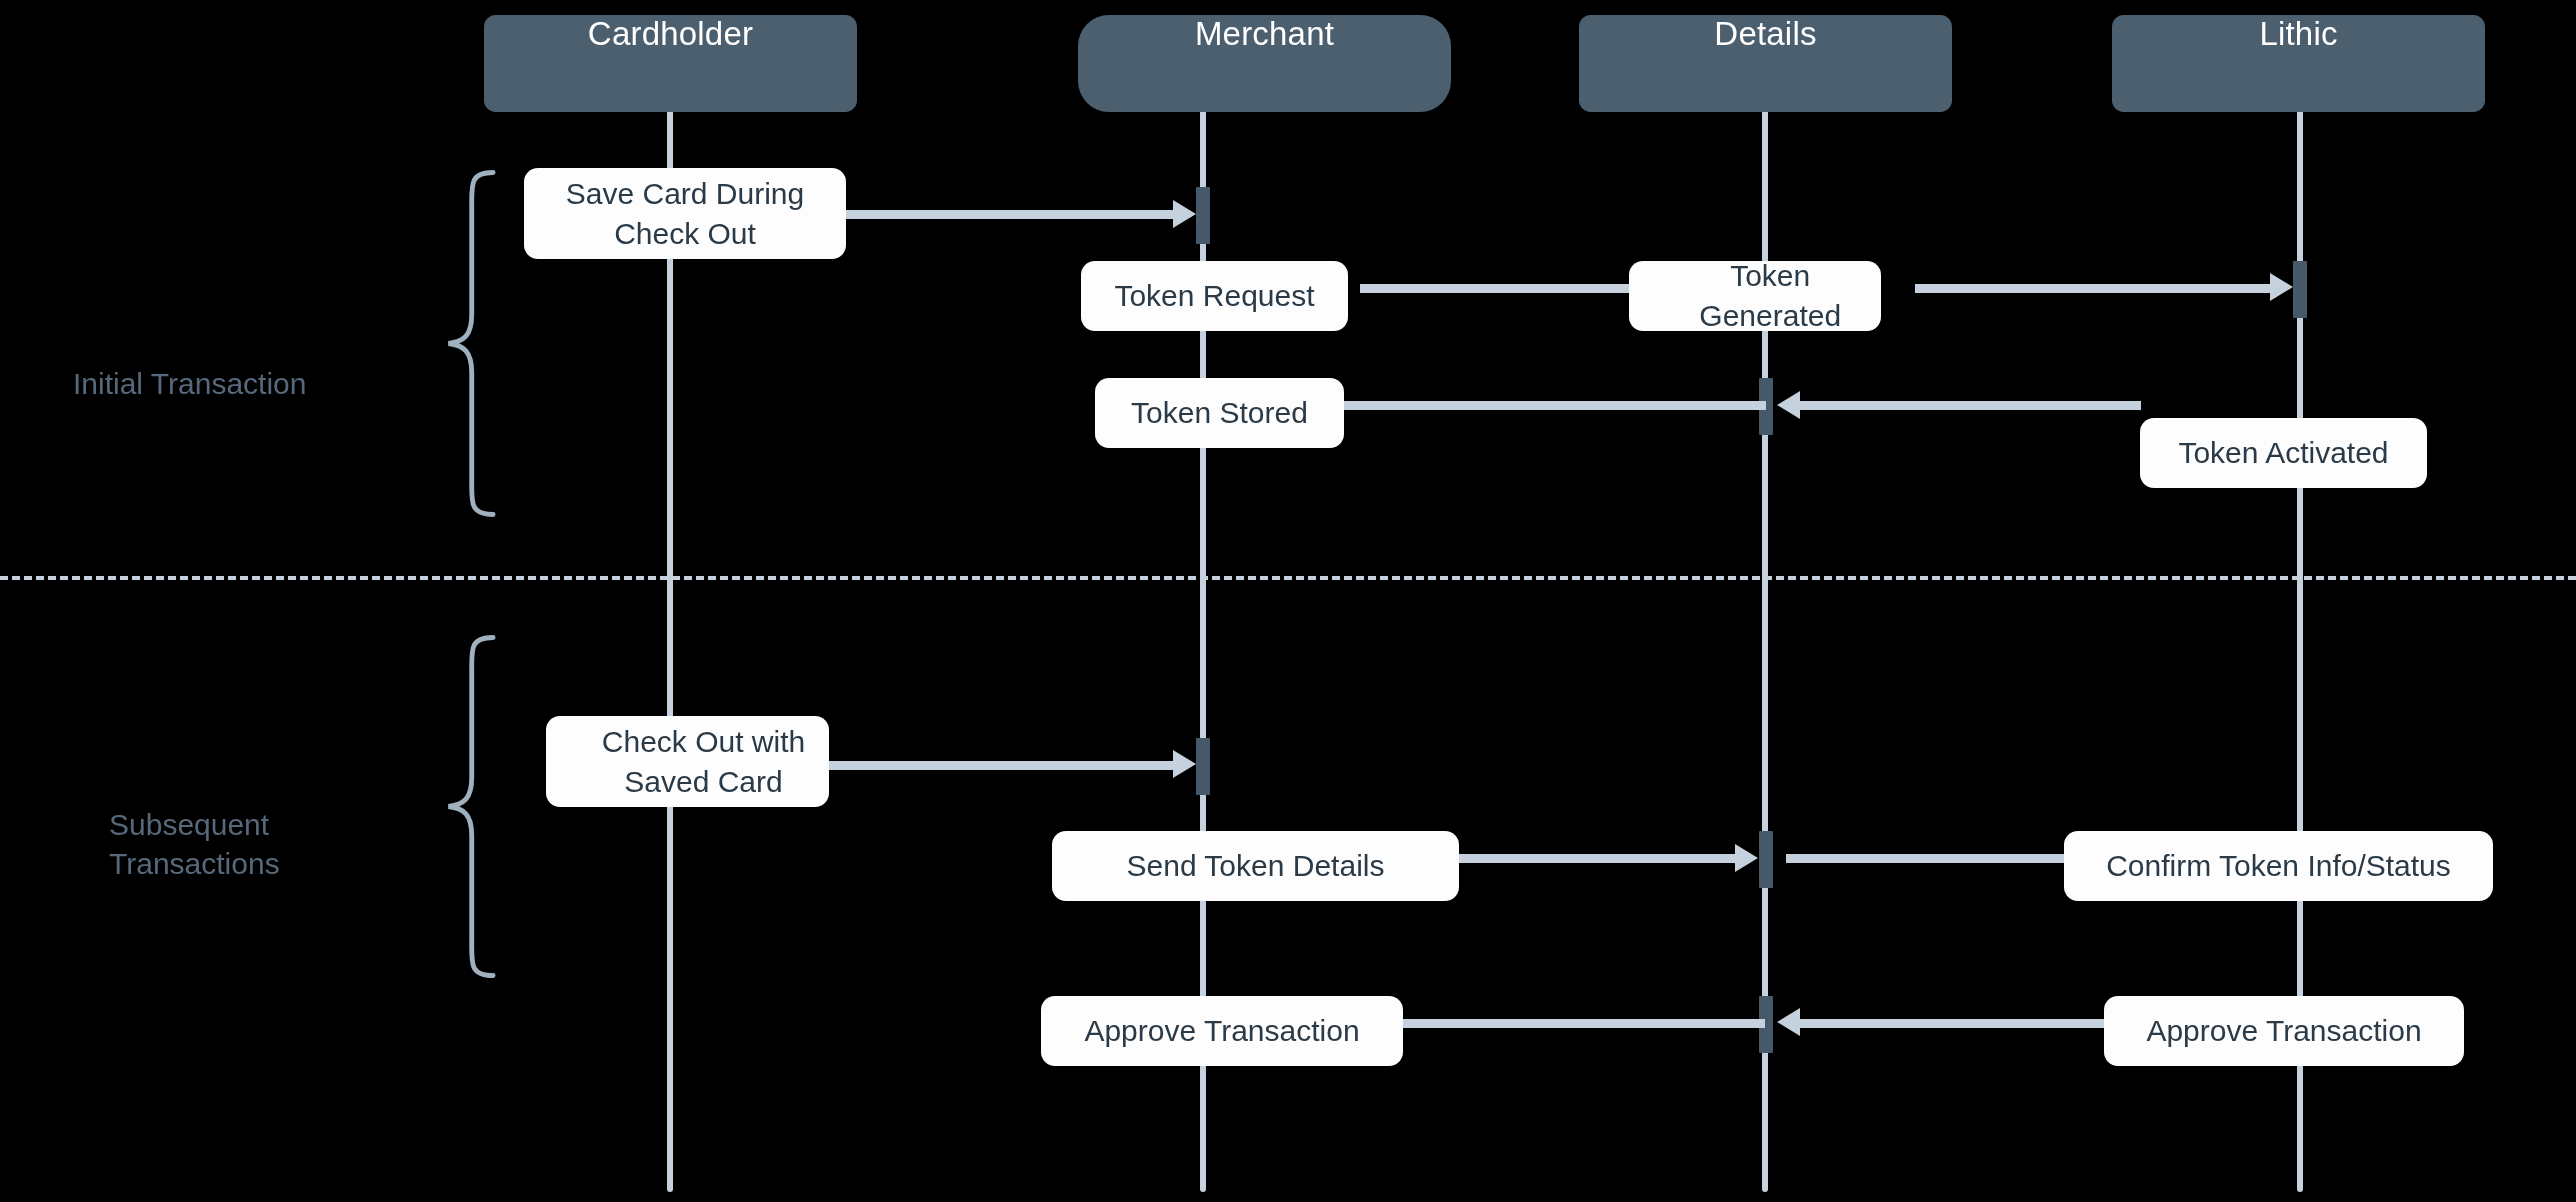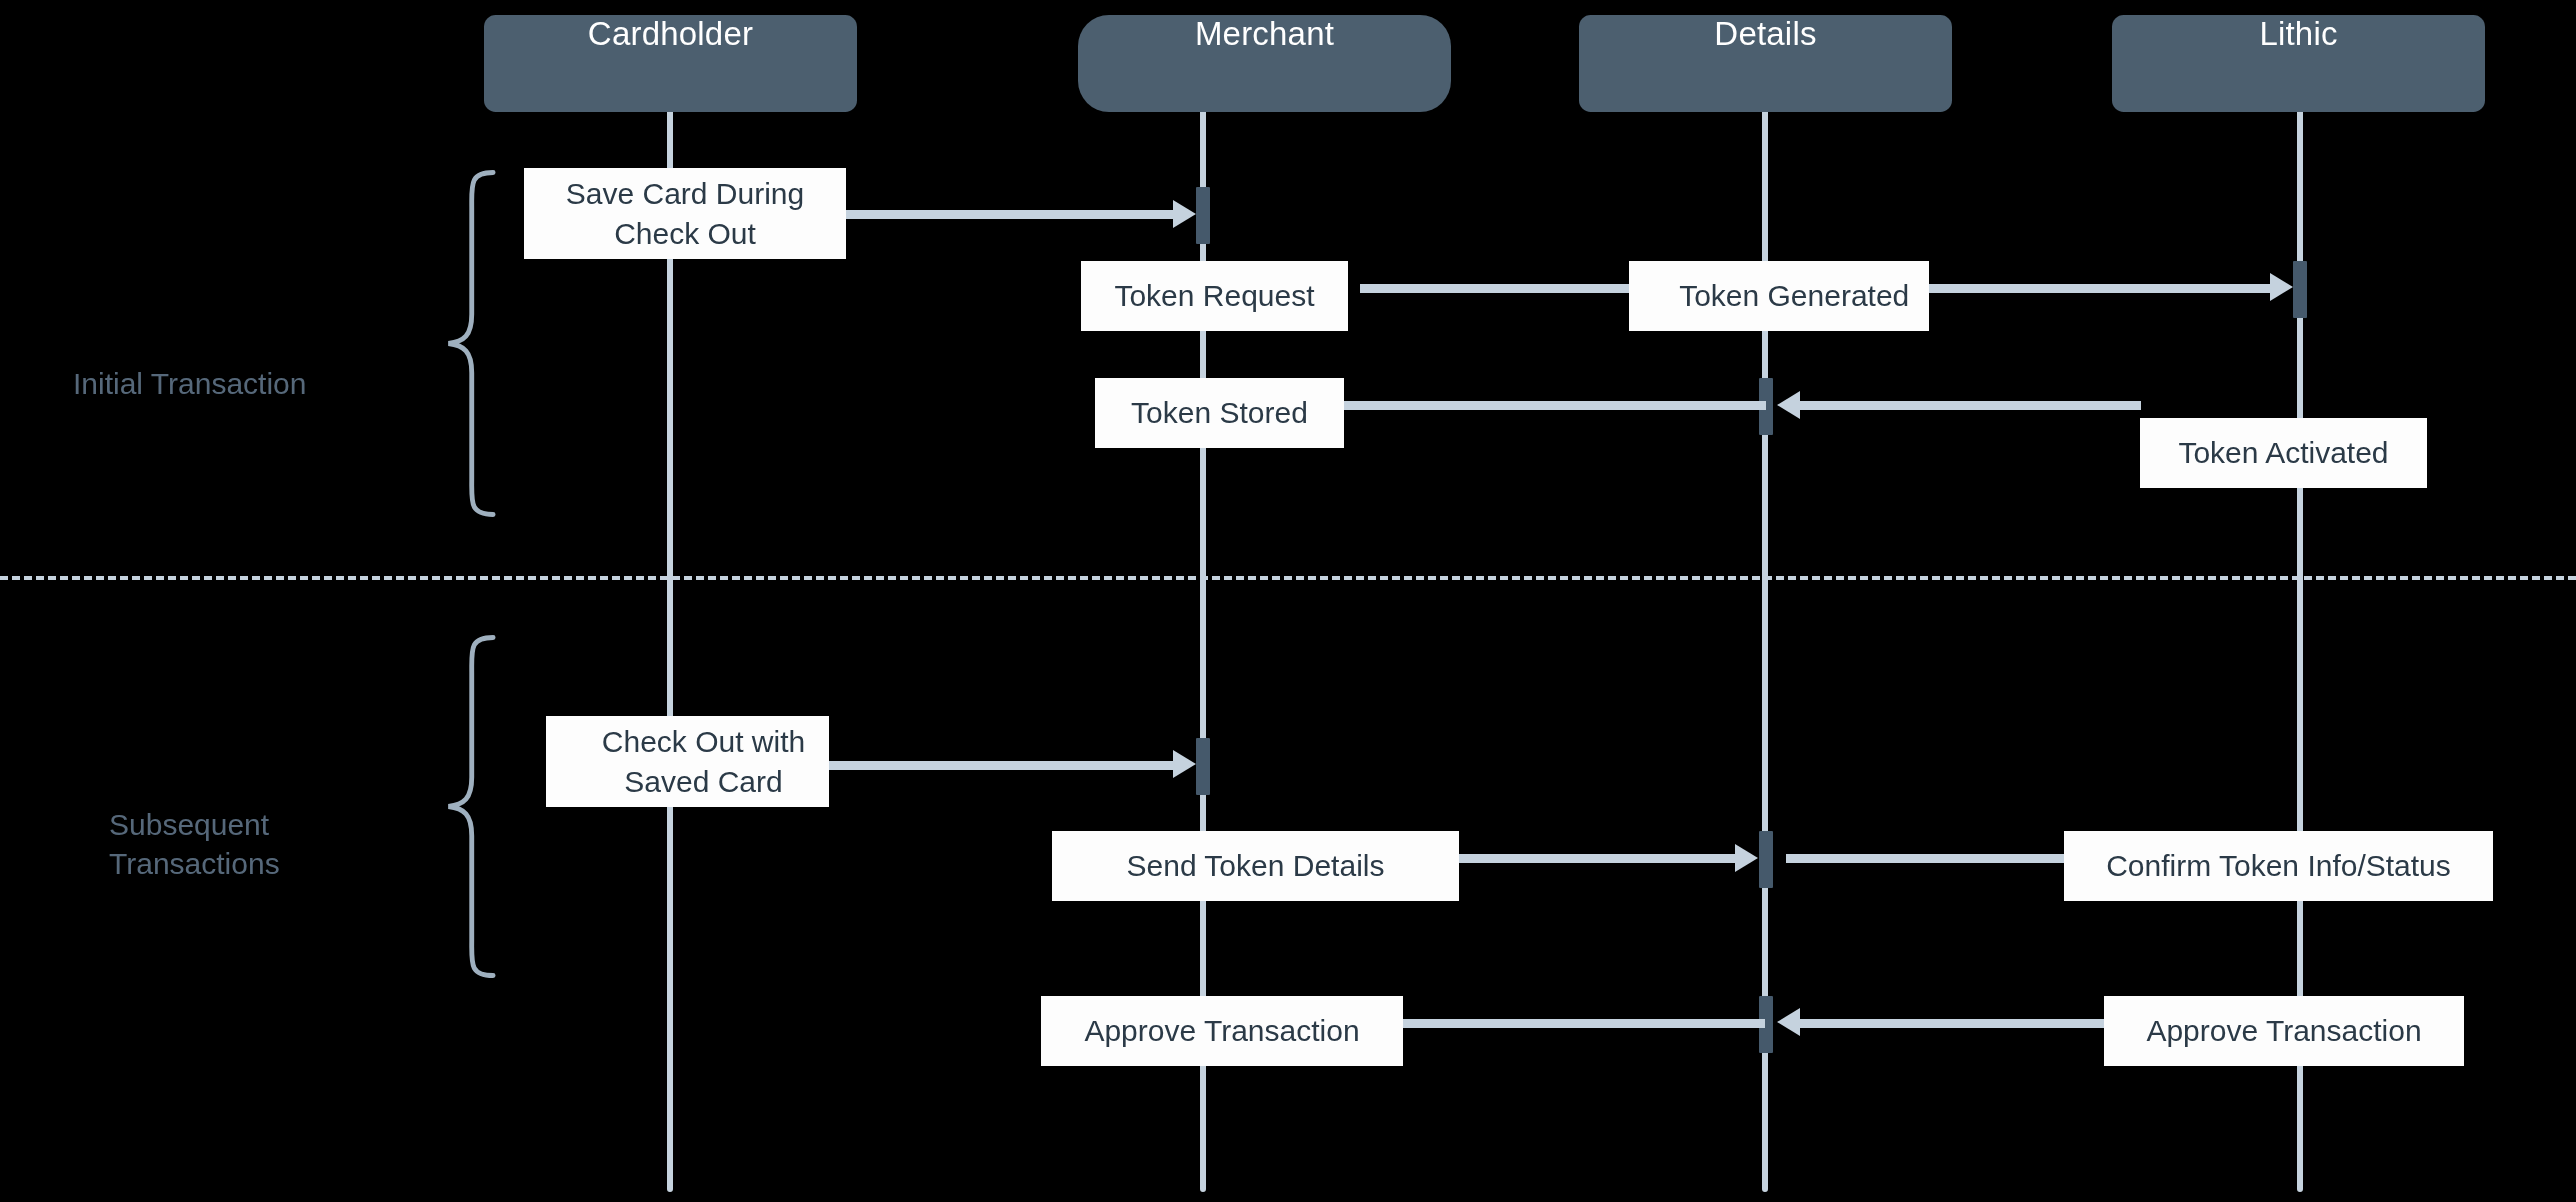--- a/index.html
+++ b/index.html
@@ -54,21 +54,21 @@
     border-top:14.6px solid transparent;
     border-bottom:14.6px solid transparent;
     border-right:23.4px solid #c5d2de;
   }
 
   
   .msgbox{
     position:absolute;
     background:#fdfdfd;
     color:#2b3a47;
-    border-radius:0;
+    border-radius:14px;
     display:flex;align-items:center;justify-content:center;
     text-align:center;
     font-size:30px;
     line-height:1.32;
     box-sizing:border-box;
     padding:3.9px 13.6px;
   }
 
   
   .brace{position:absolute;}
@@ -133,21 +133,21 @@
   </div>
 
   <div class="conn" style="left:1360px;top:284px;width:399px;"></div>
   <div class="msgbox" style="left:1081px;top:261px;width:267px;height:70px;">
     <span>Token Request</span>
   </div>
 
   <div class="activation" style="left:2293px;top:261px;width:13.6px;height:57px;"></div>
   <div class="conn" style="left:1915px;top:284px;width:366px;"></div>
   <div class="arrowhead right" style="left:2270px;top:273px;"></div>
-  <div class="msgbox" style="left:1629px;top:261px;width:300px;height:70px;padding-left:44px;">
+  <div class="msgbox" style="left:1629px;top:261px;width:252px;height:70px;padding-left:44px;">
     <span>Token Generated</span>
   </div>
 
   <div class="activation" style="left:1759px;top:378px;width:13.6px;height:57px;"></div>
   <div class="conn" style="left:1800px;top:401px;width:341px;"></div>
   <div class="arrowhead left" style="left:1777px;top:391px;"></div>
   <div class="msgbox" style="left:2140px;top:378px;width:287px;height:70px;margin-top:40px;">
     <span>Token Activated</span>
   </div>
 

